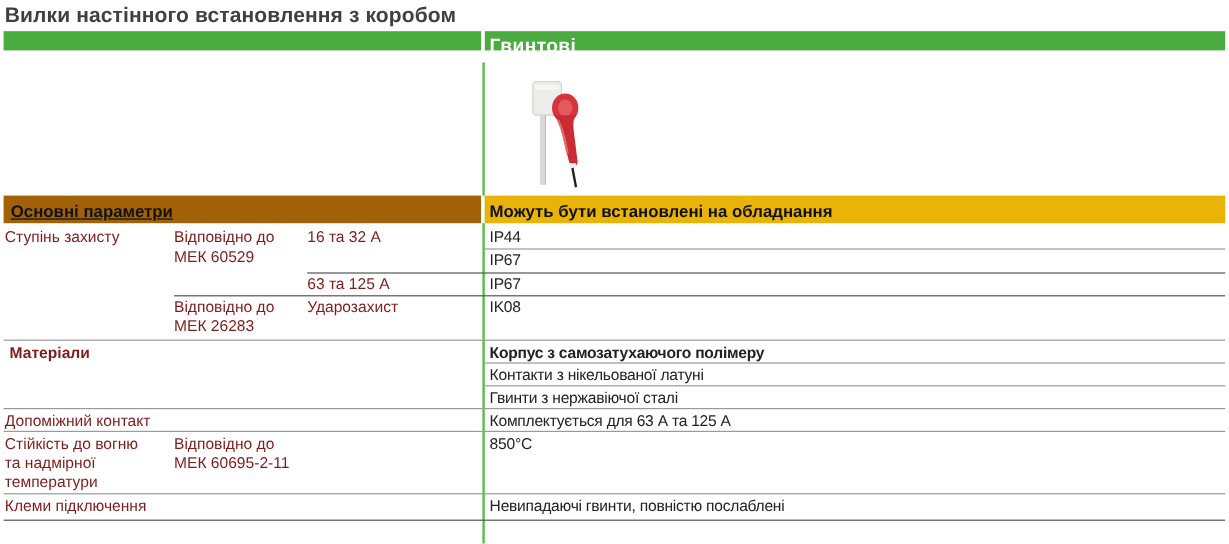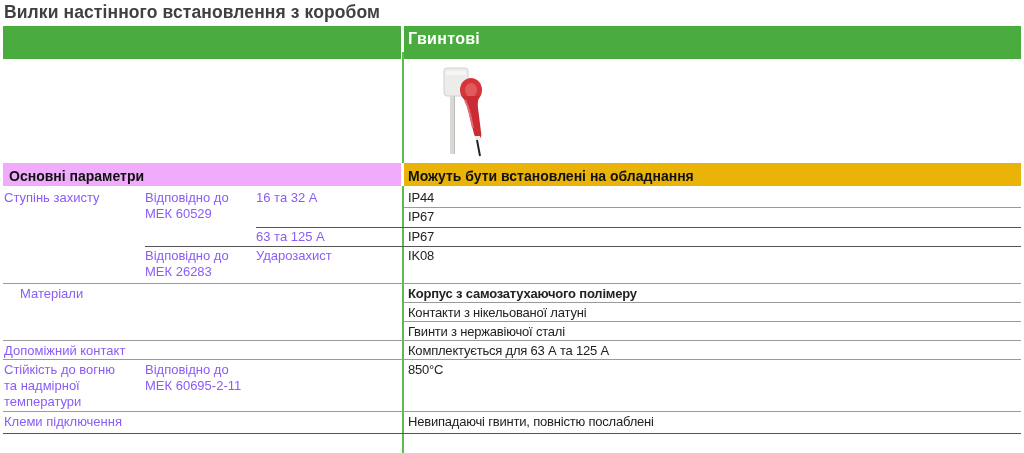--- a/index.html
+++ b/index.html
@@ -1,35 +1,35 @@
 <!DOCTYPE html>
 <html><head>
 <meta charset="utf-8">
 <style>
   * { box-sizing: border-box; margin: 0; padding: 0; }
   html, body { width: 1024px; height: 453px; background: #ffffff; overflow: hidden; }
   body { font-family: "Liberation Sans", sans-serif; color: #1a1a1a; position: relative; }
 
   .title { position: absolute; left: 4px; top: 2px; font-size: 17.5px; font-weight: bold; color: #404040; letter-spacing: 0.1px; }
 
-  .green-bar { position: absolute; top: 26px; left: 3px; width: 1018px; height: 33px; display: flex; }
+  .green-bar { position: absolute; top: 26px; left: 3px; width: 1018px; height: 16px; display: flex; }
   .green-bar .left { width: 398px; background: #4aab3e; }
   .green-bar .sep { width: 3px; background: #ffffff; }
   .green-bar .right { flex: 1; background: #4aab3e; color: #fff; font-weight: bold; font-size: 16px; padding: 4px 0 0 4px; letter-spacing: 0.3px; }
 
   .vline { position: absolute; left: 402px; top: 52px; width: 2px; height: 410px; background: #5dba4e; }
 
   .photo { position: absolute; left: 440px; top: 62px; width: 50px; height: 96px; }
 
   .subhead { position: absolute; top: 163px; left: 3px; width: 1018px; height: 23px; display: flex; }
-  .subhead .left { width: 398px; background: #f0abfc; font-weight: bold; font-size: 14px; padding: 5px 0 0 6px; color: #111; }
+  .subhead .left { width: 398px; background: #a16207; font-weight: bold; font-size: 14px; padding: 5px 0 0 6px; color: #111; text-decoration: underline; }
   .subhead .sep { width: 3px; background: #ffffff; }
   .subhead .right { flex: 1; background: #eab308; font-weight: bold; font-size: 14px; padding: 5px 0 0 4px; color: #111; }
 
-  .cell { position: absolute; font-size: 13px; line-height: 16px; color: #8b5cf6; white-space: nowrap; }
+  .cell { position: absolute; font-size: 13px; line-height: 16px; color: #7f1d1d; white-space: nowrap; }
   .rcell { position: absolute; left: 408px; font-size: 13px; line-height: 16px; color: #222; font-family: "Liberation Sans", sans-serif; letter-spacing: -0.2px; }
 
   .hline { position: absolute; height: 1px; background: #9a9a9a; }
   .hline.dark { background: #555; }
 </style>
 </head>
 <body>
 
 <div class="title">Вилки настінного встановлення з коробом</div>
 
@@ -70,21 +70,21 @@
 <div class="hline dark" style="left:256px; top:227px; width:765px;"></div>
 <div class="cell" style="left:256px; top:229px;">63 та 125 А</div>
 <div class="rcell" style="top:229px;">IP67</div>
 <div class="hline dark" style="left:145px; top:246px; width:876px;"></div>
 <div class="cell" style="left:145px; top:248px;">Відповідно до</div>
 <div class="cell" style="left:145px; top:264px;">МЕК 26283</div>
 <div class="cell" style="left:256px; top:248px;">Ударозахист</div>
 <div class="rcell" style="top:248px;">IK08</div>
 <div class="hline" style="left:3px; top:283px; width:1018px;"></div>
 
-<div class="cell" style="left:20px; top:286px;">Матеріали</div>
+<div class="cell" style="left:8px; top:286px;font-weight:bold;">Матеріали</div>
 <div class="rcell" style="top:286px;font-weight:bold;">Корпус з самозатухаючого полімеру</div>
 <div class="hline" style="left:404px; top:302px; width:617px;"></div>
 <div class="rcell" style="top:305px;">Контакти з нікельованої латуні</div>
 <div class="hline" style="left:404px; top:321px; width:617px;"></div>
 <div class="rcell" style="top:324px;">Гвинти з нержавіючої сталі</div>
 <div class="hline" style="left:3px; top:340px; width:1018px;"></div>
 
 <div class="cell" style="left:4px; top:343px;">Допоміжний контакт</div>
 <div class="rcell" style="top:343px;">Комплектується для 63 А та 125 А</div>
 <div class="hline" style="left:3px; top:359px; width:1018px;"></div>

